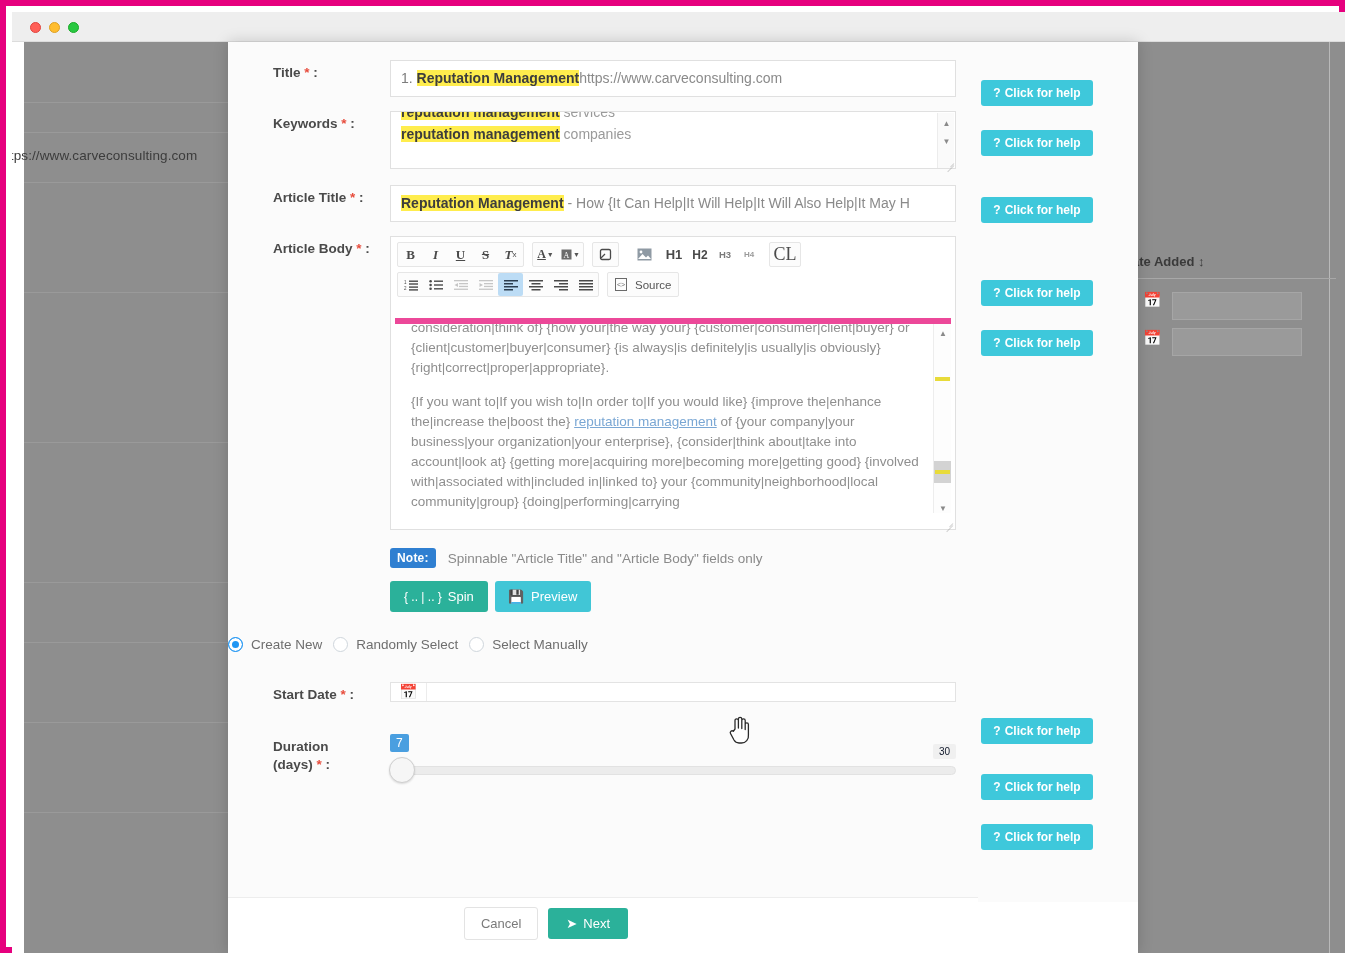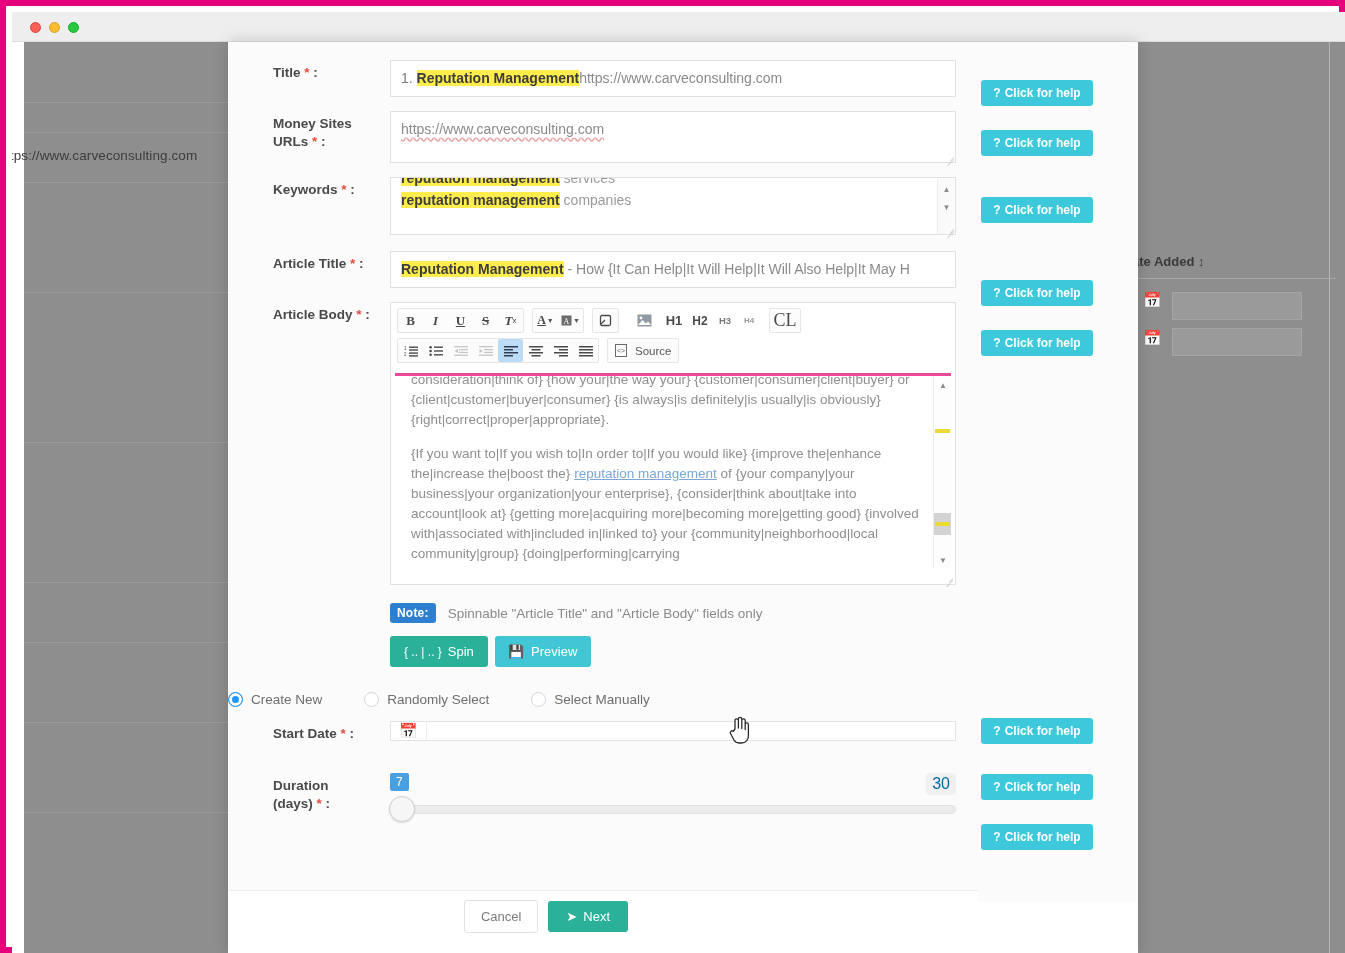--- a/index.html
+++ b/index.html
@@ -158,22 +158,22 @@
   .tbtn.active { background: #bcdcf5; border-radius: 2px; }
   .tbtn.dim { color: #c6c6c6; }
   .tbtn b { font-family: "Liberation Serif", serif; font-weight: bold; }
   .tbtn i { font-family: "Liberation Serif", serif; font-style: italic; font-weight: bold; }
   .tbtn .u { text-decoration: underline; font-family:"Liberation Serif",serif; font-weight:bold; }
   .tbtn .s { text-decoration: line-through; font-family:"Liberation Serif",serif; font-weight:bold; }
   .caret { font-size: 7px; margin-left: 1px; color: #555; }
   .hsz { font-weight: bold; }
 
   #body-area {
-    position: relative; height: 195px; margin: 5px 4px 0 4px;
-    border-top: 3px solid #ec4899; background: #fff; overflow: hidden;
+    position: relative; height: 195px; margin: 16px 4px 0 4px;
+    border-top: 6px solid #ec4899; background: #fff; overflow: hidden;
   }
   #body-text {
     position: absolute; left: 16px; top: -6px; right: 30px;
     font-size: 13.5px; line-height: 20px; color: #8f8f8f;
   }
   #body-text p { margin: 0 0 14px 0; }
   #body-text a { color: #7aa7d4; text-decoration: underline; }
   #body-scroll {
     position: absolute; right: 0; top: 0; width: 18px; height: 195px;
     background: #fdfdfd; border-left: 1px solid #ededed;
@@ -190,41 +190,41 @@
   }
   #note-text { font-size: 13.5px; color: #8a8a8a; }
   #spinrow { margin-top: 13px; display: flex; gap: 7px; }
   .btn { border: none; border-radius: 3px; color: #fff; font-size: 13px;
          padding: 8px 14px; cursor: pointer; display: flex; align-items: center; gap: 6px;
          font-family: "Liberation Sans", sans-serif; }
   #spin-btn { background: #2bb19a; }
   #preview-btn { background: #41c6d6; }
 
   
-  #radios { display: flex; align-items: center; gap: 42px; padding-top: 3px; }
+  #radios { display: flex; align-items: center; gap: 11px; padding-top: 3px; }
   .radio-opt { display: flex; align-items: center; gap: 8px; cursor: pointer; }
   .radio-dot { width: 15px; height: 15px; border-radius: 50%; border: 1px solid #cfd6dc; background: #fff; }
   .radio-dot.on { background: #2196f3; border-color: #2196f3; box-shadow: inset 0 0 0 3px #fff; }
   .radio-lbl { font-size: 13.5px; color: #6e6e6e; }
 
   
   #date-wrap { display: flex; align-items: stretch; border: 1px solid #e3e3e3; background: #fff; }
   #date-icon { width: 36px; display: flex; align-items: center; justify-content: center;
                border-right: 1px solid #ececec; color: #8a8a8a; font-size: 15px; }
   #date-val { flex: 1; padding: 9px 10px; font-size: 14px; color: #8a8a8a; }
 
   
   #slider-head { position: relative; height: 22px; }
   #slider-min {
     position: absolute; left: 0; top: 0; background: #4a9fe0; color: #fff;
     font-size: 12px; padding: 2px 6px; border-radius: 2px;
   }
   #slider-max {
-    position: absolute; right: 0; top: 0; background: #f0f0f0; color: #0369a1;
-    font-size: 16px; padding: 2px 6px; border-radius: 2px;
+    position: absolute; right: 0; top: 10px; background: #f0f0f0; color: #0f172a;
+    font-size: 10px; padding: 2px 6px; border-radius: 2px;
   }
   #slider-track {
     position: relative; margin-top: 10px; height: 9px;
     background: #ececec; border: 1px solid #e2e2e2; border-radius: 5px;
   }
   #slider-knob {
     position: absolute; left: -2px; top: -10px; width: 26px; height: 26px;
     border-radius: 50%; background: #f6f6f6; border: 1px solid #cfcfcf;
     box-shadow: 0 1px 2px rgba(0,0,0,.13);
   }
@@ -234,21 +234,21 @@
     position: absolute; right: 0; width: 112px; height: 26px;
     background: #3ec8db; color: #fff; border: none; border-radius: 3px;
     font-size: 12px; font-weight: bold; cursor: pointer;
     display: flex; align-items: center; justify-content: center; gap: 4px;
     font-family: "Liberation Sans", sans-serif;
   }
   #help-col { position: absolute; left: 753px; top: 18px; width: 112px; height: 830px; }
 
   
   #modal-footer {
-    position: absolute; left: 0; bottom: 12px; width: 750px; height: 51px;
+    position: absolute; left: 0; bottom: 5px; width: 750px; height: 51px;
     background: #fff; border-top: 1px solid #ededed;
     display: flex; align-items: center; justify-content: flex-end;
     padding-right: 350px; gap: 10px; padding-left: 17px;
   }
   #cancel-btn {
     background: #fff; color: #7a7a7a; border: 1px solid #e3e3e3;
     border-radius: 3px; font-size: 13px; padding: 8px 16px; cursor: pointer;
     font-family: "Liberation Sans", sans-serif;
   }
   #next-btn { background: #2bb19a; padding: 8px 18px; }
@@ -304,34 +304,20 @@
           <span>:</span>
         </div>
         <div class="fieldcol">
           <div class="inp">
             <span class="num">1.</span>
             <span class="hl">Reputation Management</span><span>https://www.carveconsulting.com</span>
           </div>
         </div>
       </div>
 
-      <div class="row" style="margin-bottom:14px;">
-        <div class="lbl">
-          <span>Money Sites</span><br>
-          <span>URLs</span>
-          <span class="req">*</span>
-          <span>:</span>
-        </div>
-        <div class="fieldcol ta-wrap">
-          <div class="ta">
-            <span class="urlspell">https://www.carveconsulting.com</span>
-          </div>
-          <span class="resize-grip"></span>
-        </div>
-      </div>
 
       <div class="row" style="margin-bottom:16px;">
         <div class="lbl">
           <span>Keywords</span>
           <span class="req">*</span>
           <span>:</span>
         </div>
         <div class="fieldcol ta-wrap">
           <div class="ta" id="kw-box">
             <div id="kw-clip">
@@ -574,21 +560,21 @@
               <span class="radio-lbl">Randomly Select</span>
             </label>
             <label class="radio-opt">
               <span class="radio-dot"></span>
               <span class="radio-lbl">Select Manually</span>
             </label>
           </div>
         </div>
       </div>
 
-      <div class="row" style="margin-top:14px;">
+      <div class="row" style="margin-top:30px;">
         <div class="lbl">
           <span>Start Date</span>
           <span class="req">*</span>
           <span>:</span>
         </div>
         <div class="fieldcol">
           <div id="date-wrap">
             <div id="date-icon">📅</div>
           </div>
         </div>

